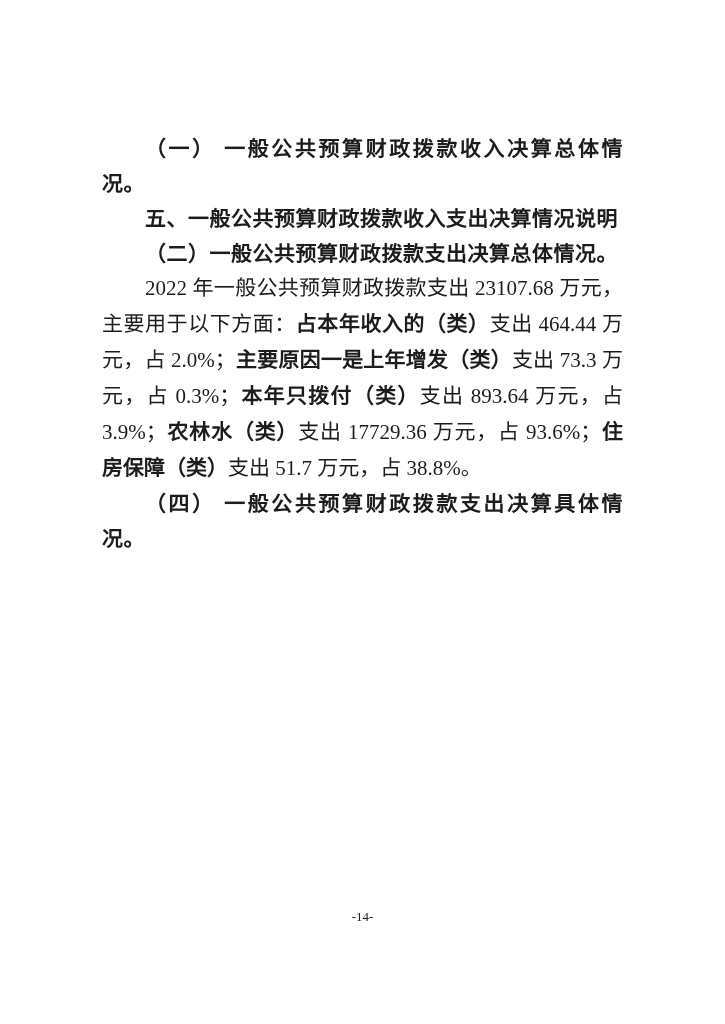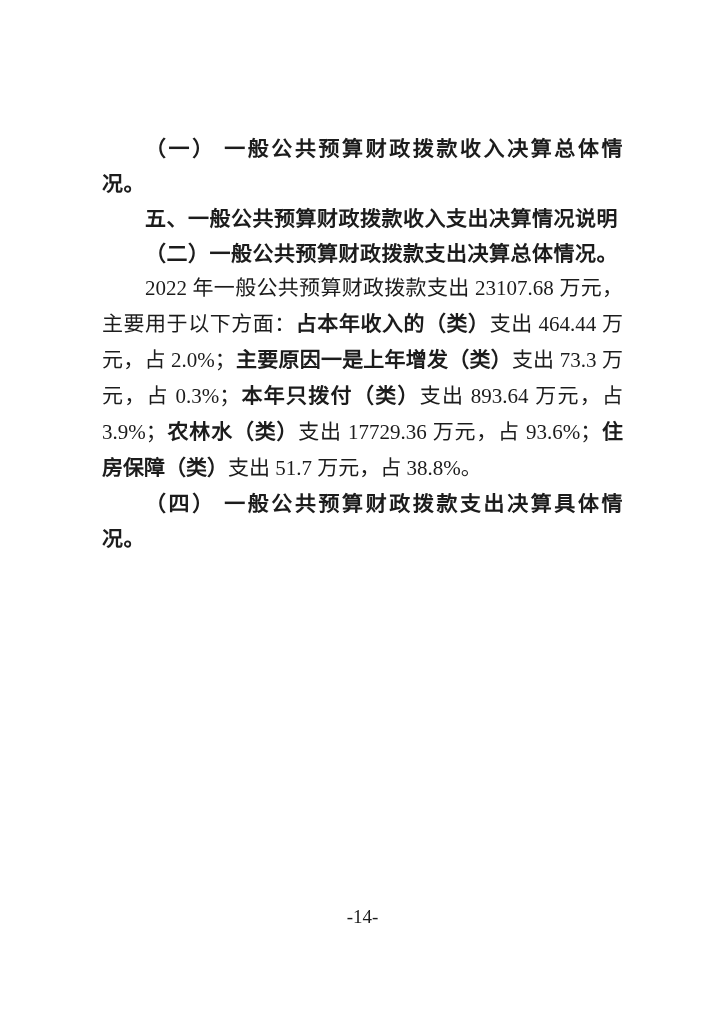--- a/index.html
+++ b/index.html
@@ -46,21 +46,21 @@
     font-family: "Liberation Sans", "DejaVu Sans", sans-serif;
     font-weight: bold;
   }
   .page-footer {
     position: absolute;
     left: 0;
     width: 725px;
     top: 903px;
     text-align: center;
     font-family: "Liberation Serif", "DejaVu Serif", serif;
-    font-size: 19px;
+    font-size: 13px;
     line-height: 28px;
     color: #1c1c1c;
   }
 </style>
 </head>
 <body>
 
 <div class="page">
   <div class="content">
 

